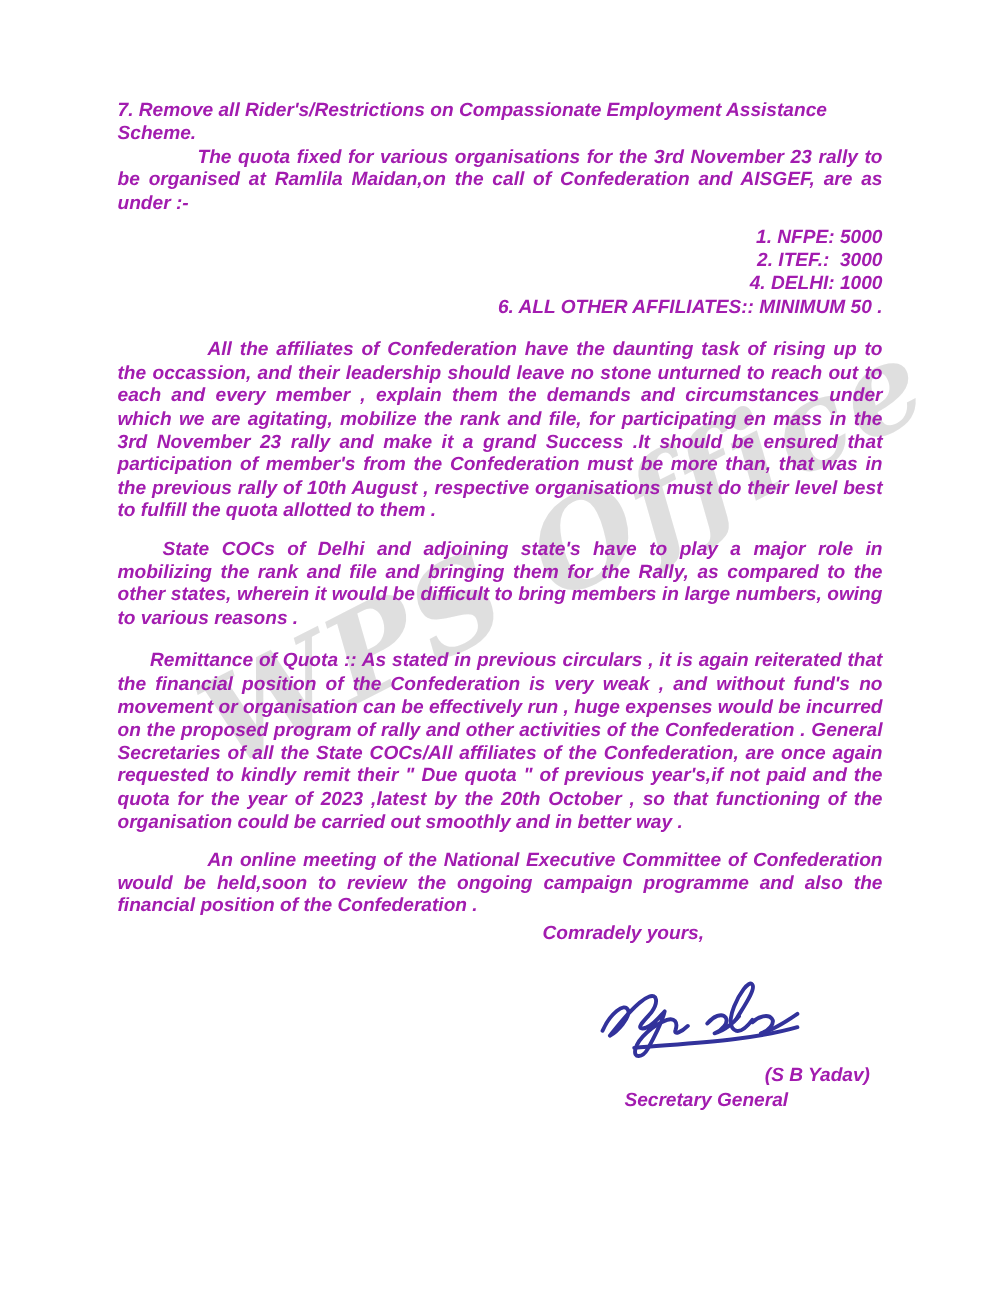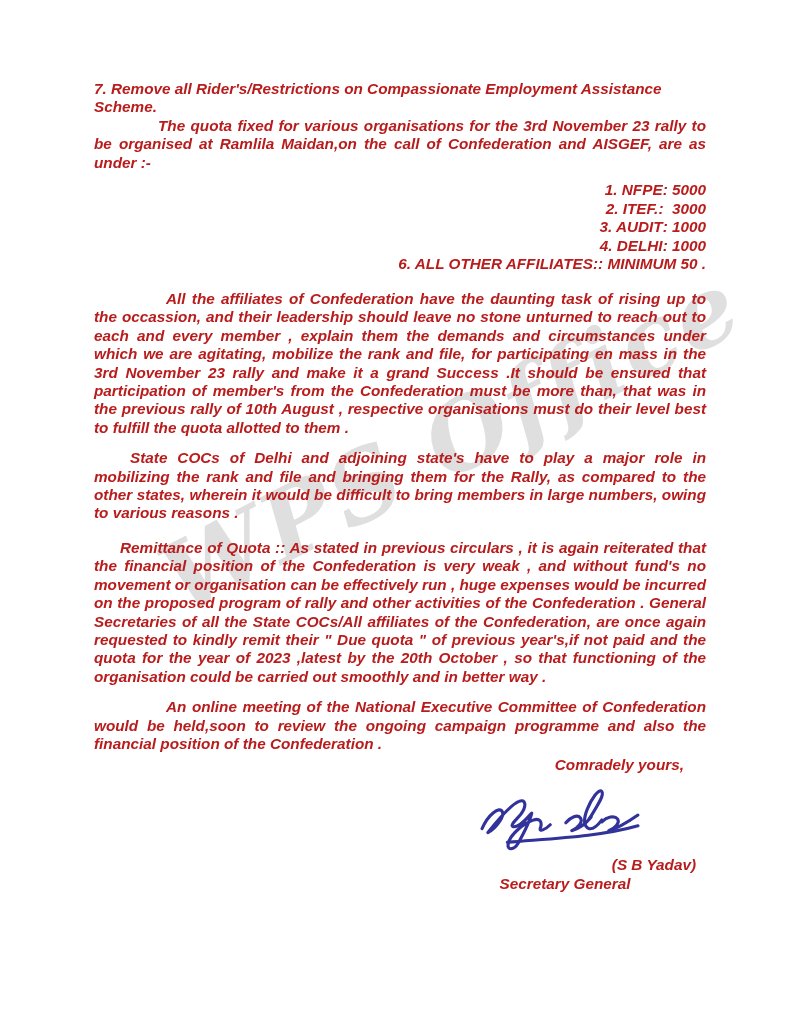--- a/index.html
+++ b/index.html
@@ -28,21 +28,21 @@
     white-space:nowrap;
     transform:rotate(-27deg);
     transform-origin:left center;
     pointer-events:none;
   }
 
   .content {
     position:relative;
     z-index:1;
     padding:80px 94px 0 94px;
-    color:#b91c1c;
+    color:#a21caf;
     font-weight:bold;
     font-style:italic;
     font-size:15.3px;
     line-height:18.4px;
   }
 
   p { margin:0; }
   .justify { text-align:justify; }
   .ind64 { text-indent:64px; }
   .ind72 { text-indent:72px; }
@@ -58,21 +58,21 @@
   .q-value { white-space:pre; }
 
   .closing {
     margin-top:3px;
     width:262px;
     margin-left:auto;
     margin-right:10px;
     text-align:center;
     position:relative;
   }
-  .valediction { text-align:right; padding-right:12px; margin-bottom:3px; }
+  .valediction { text-align:left; padding-right:12px; margin-bottom:18px; }
   .signature { height:76px; position:relative; }
   .signature svg { position:absolute; left:38px; top:0; }
   .sig-name { margin-top:2px;text-align:right; }
   .sig-title { margin-top:1px; }
 </style>
 </head>
 <body>
 
 <div class="page">
 
@@ -83,23 +83,20 @@
     <p>7. Remove all Rider's/Restrictions on Compassionate Employment Assistance Scheme.</p>
 
     <p class="justify ind64">The quota fixed for various organisations for the 3rd November 23 rally to be organised at Ramlila Maidan,on the call of Confederation and AISGEF, are as under :-</p>
 
     <div class="quota">
       <div class="quota-row">
         <span class="q-label">1. NFPE</span><span class="q-value">: 5000</span>
       </div>
       <div class="quota-row">
         <span class="q-label">2. ITEF.</span><span class="q-value">:  3000</span>
-      </div>
-      <div class="quota-row">
-        <span class="q-label">3. AUDIT</span><span class="q-value">: 1000</span>
       </div>
       <div class="quota-row">
         <span class="q-label">4. DELHI</span><span class="q-value">: 1000</span>
       </div>
       <div class="quota-row">
         <span class="q-label">6. ALL OTHER AFFILIATES:: MINIMUM 50 .</span><span class="q-value"></span>
       </div>
     </div>
 
     <p class="justify ind72 mt14">All the affiliates of Confederation have the daunting task of rising up to the occassion, and their leadership should leave no stone unturned to reach out to each and every member , explain them the demands and circumstances under which we are agitating, mobilize the rank and file, for participating en mass in the 3rd November 23 rally and make it a grand Success .It should be ensured that participation of member's from the Confederation must be more than, that was in the previous rally of 10th August , respective organisations must do their level best to fulfill the quota allotted to them .</p>

